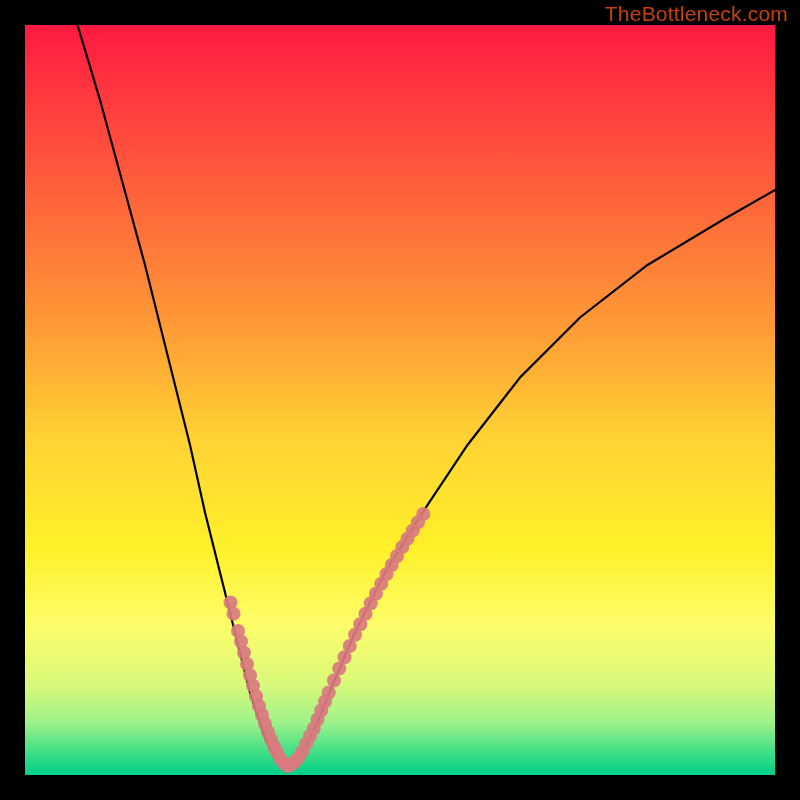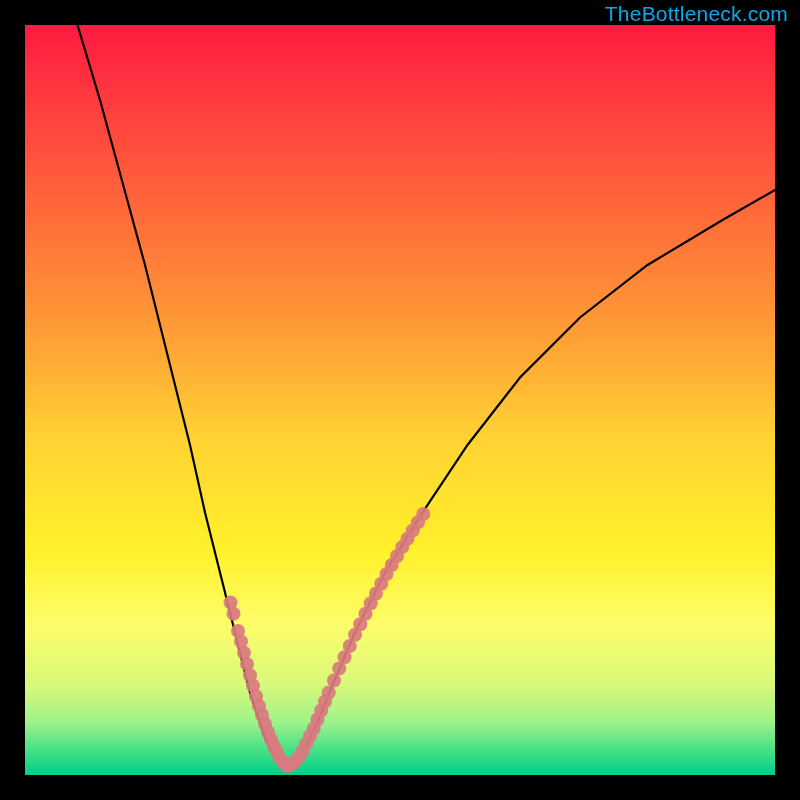--- a/index.html
+++ b/index.html
@@ -44,21 +44,21 @@
     left: 0;
     top: 0;
     width: 750px;
     height: 750px;
     pointer-events: none;
   }
   .watermark {
     position: absolute;
     top: 2px;
     right: 12px;
-    color: #0ea5e9;
+    color: #c2410c;
     font-size: 21px;
     font-weight: 500;
     letter-spacing: 0.2px;
     user-select: none;
   }
 </style>
 </head>
 <body>
 
 <div class="frame">

